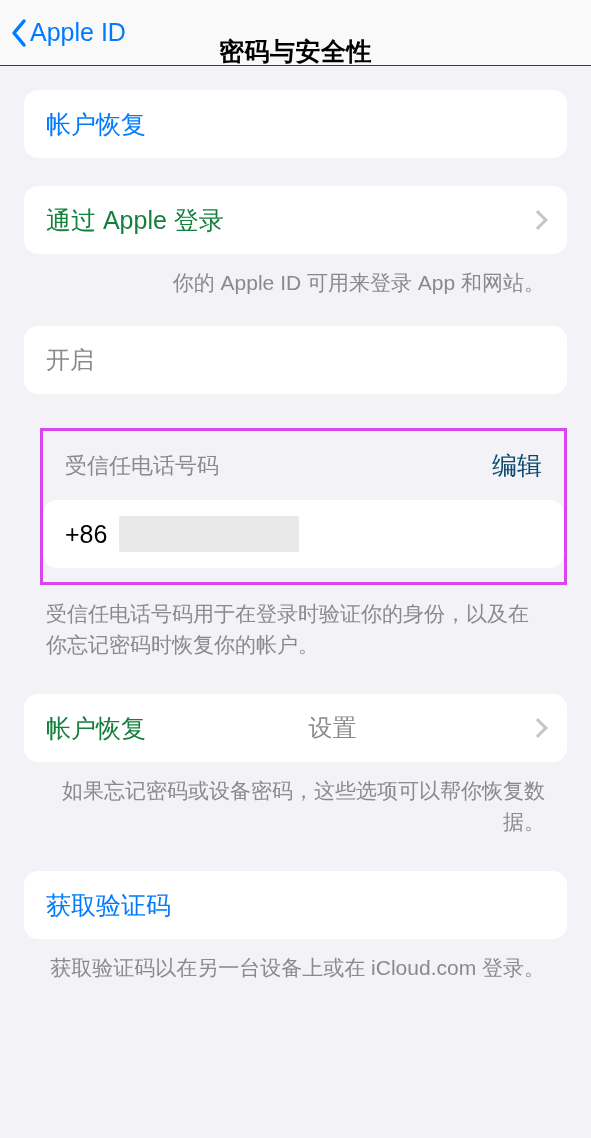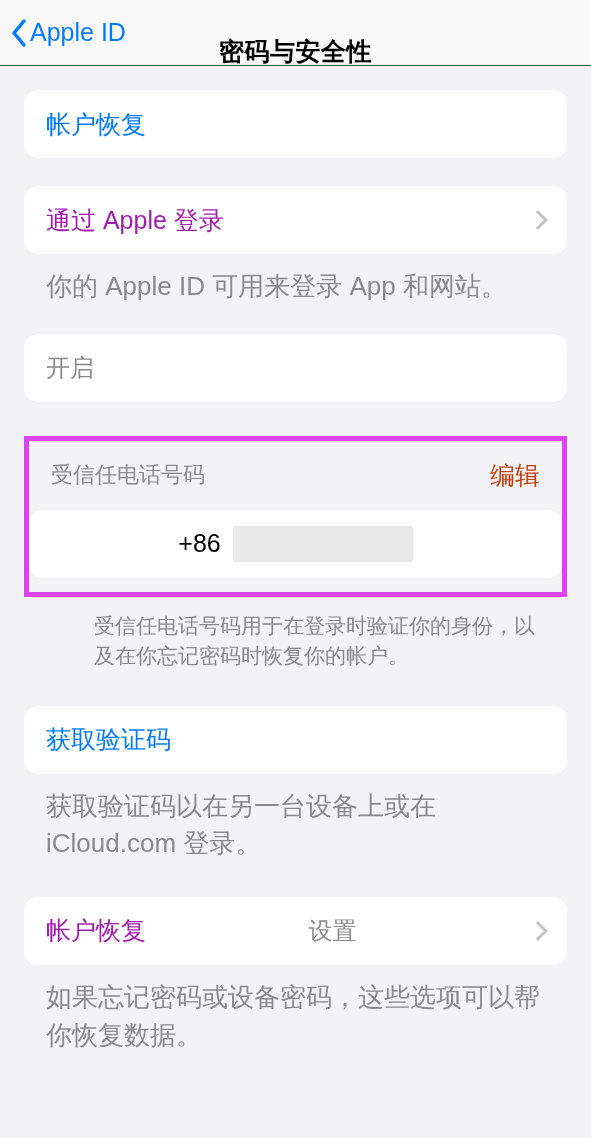--- a/index.html
+++ b/index.html
@@ -51,83 +51,82 @@
       overflow: hidden;
     }
     .row {
       min-height: 68px;
       padding: 0 22px;
       display: flex;
       align-items: center;
       justify-content: space-between;
       font-size: 25px;
     }
-    .row .label { color: #a21caf; }
+    .row .label { color: #15803d; }
     .row .value { color: #8a8a8e; font-size: 24px; }
     .row.link .label { color: #007aff; }
     .row.chev::after {
       content: "";
       width: 11px; height: 11px;
       border-right: 3px solid #c5c5c9;
       border-top: 3px solid #c5c5c9;
       transform: rotate(45deg);
       margin-left: 12px;
       flex: 0 0 auto;
     }
     .row .right-wrap { display: flex; align-items: center; }
 
     .footer-note {
       color: #8a8a8e;
-      font-size: 26px;
+      font-size: 21px;
       line-height: 1.45;
       padding: 14px 22px 0 22px;
+      text-align: right;
     }
 
     
     .highlight-group {
-      margin: 34px 24px 0 24px;
-      border: 5px solid #d946ef;
+      margin: 34px 24px 0 40px;
+      border: 3px solid #d946ef;
       padding: 12px 0 14px 0;
     }
     .section-header {
       display: flex;
       align-items: center;
       justify-content: space-between;
       padding: 6px 22px 18px 22px;
     }
     .section-header .title {
       color: #8a8a8e;
       font-size: 22px;
     }
     .section-header .action {
-      color: #c2410c;
+      color: #0c4a6e;
       font-size: 25px;
     }
     .highlight-group .card { border-radius: 14px; margin: 0; }
     .phone-row {
       display: flex;
       align-items: center;
       height: 68px;
       padding: 0 22px;
       font-size: 25px;
       gap: 12px;
-      justify-content: center;
     }
     .redaction {
       width: 180px;
       height: 36px;
       background: #e9e9e9;
       border-radius: 2px;
     }
     .highlight-note {
       color: #8a8a8e;
       font-size: 21px;
       line-height: 1.45;
       padding: 14px 46px 0 46px;
-      margin-left: 48px;
     }
 
   </style>
 </head>
 <body>
 
 <div class="navbar">
   <div class="back-wrap">
     <span class="back-chevron">
       <svg width="18" height="30" viewBox="0 0 18 30">
@@ -176,32 +175,32 @@
       <div class="phone-row">
         <span>+86</span>
         <span class="redaction"></span>
       </div>
     </div>
   </div>
   <div class="highlight-note">受信任电话号码用于在登录时验证你的身份，以及在你忘记密码时恢复你的帐户。</div>
 
   <div class="group" style="margin-top:34px;">
     <div class="card">
-      <div class="row link">
-        <span class="label">获取验证码</span>
-      </div>
-    </div>
-    <div class="footer-note">获取验证码以在另一台设备上或在 iCloud.com 登录。</div>
-  </div>
-
-  <div class="group" style="margin-top:34px;">
-    <div class="card">
       <div class="row chev">
         <span class="label">帐户恢复</span>
         <span class="right-wrap">
           <span class="value">设置</span>
         </span>
       </div>
     </div>
     <div class="footer-note">如果忘记密码或设备密码，这些选项可以帮你恢复数据。</div>
   </div>
 
+  <div class="group" style="margin-top:34px;">
+    <div class="card">
+      <div class="row link">
+        <span class="label">获取验证码</span>
+      </div>
+    </div>
+    <div class="footer-note">获取验证码以在另一台设备上或在 iCloud.com 登录。</div>
+  </div>
+
 </div>
 
 </body></html>

